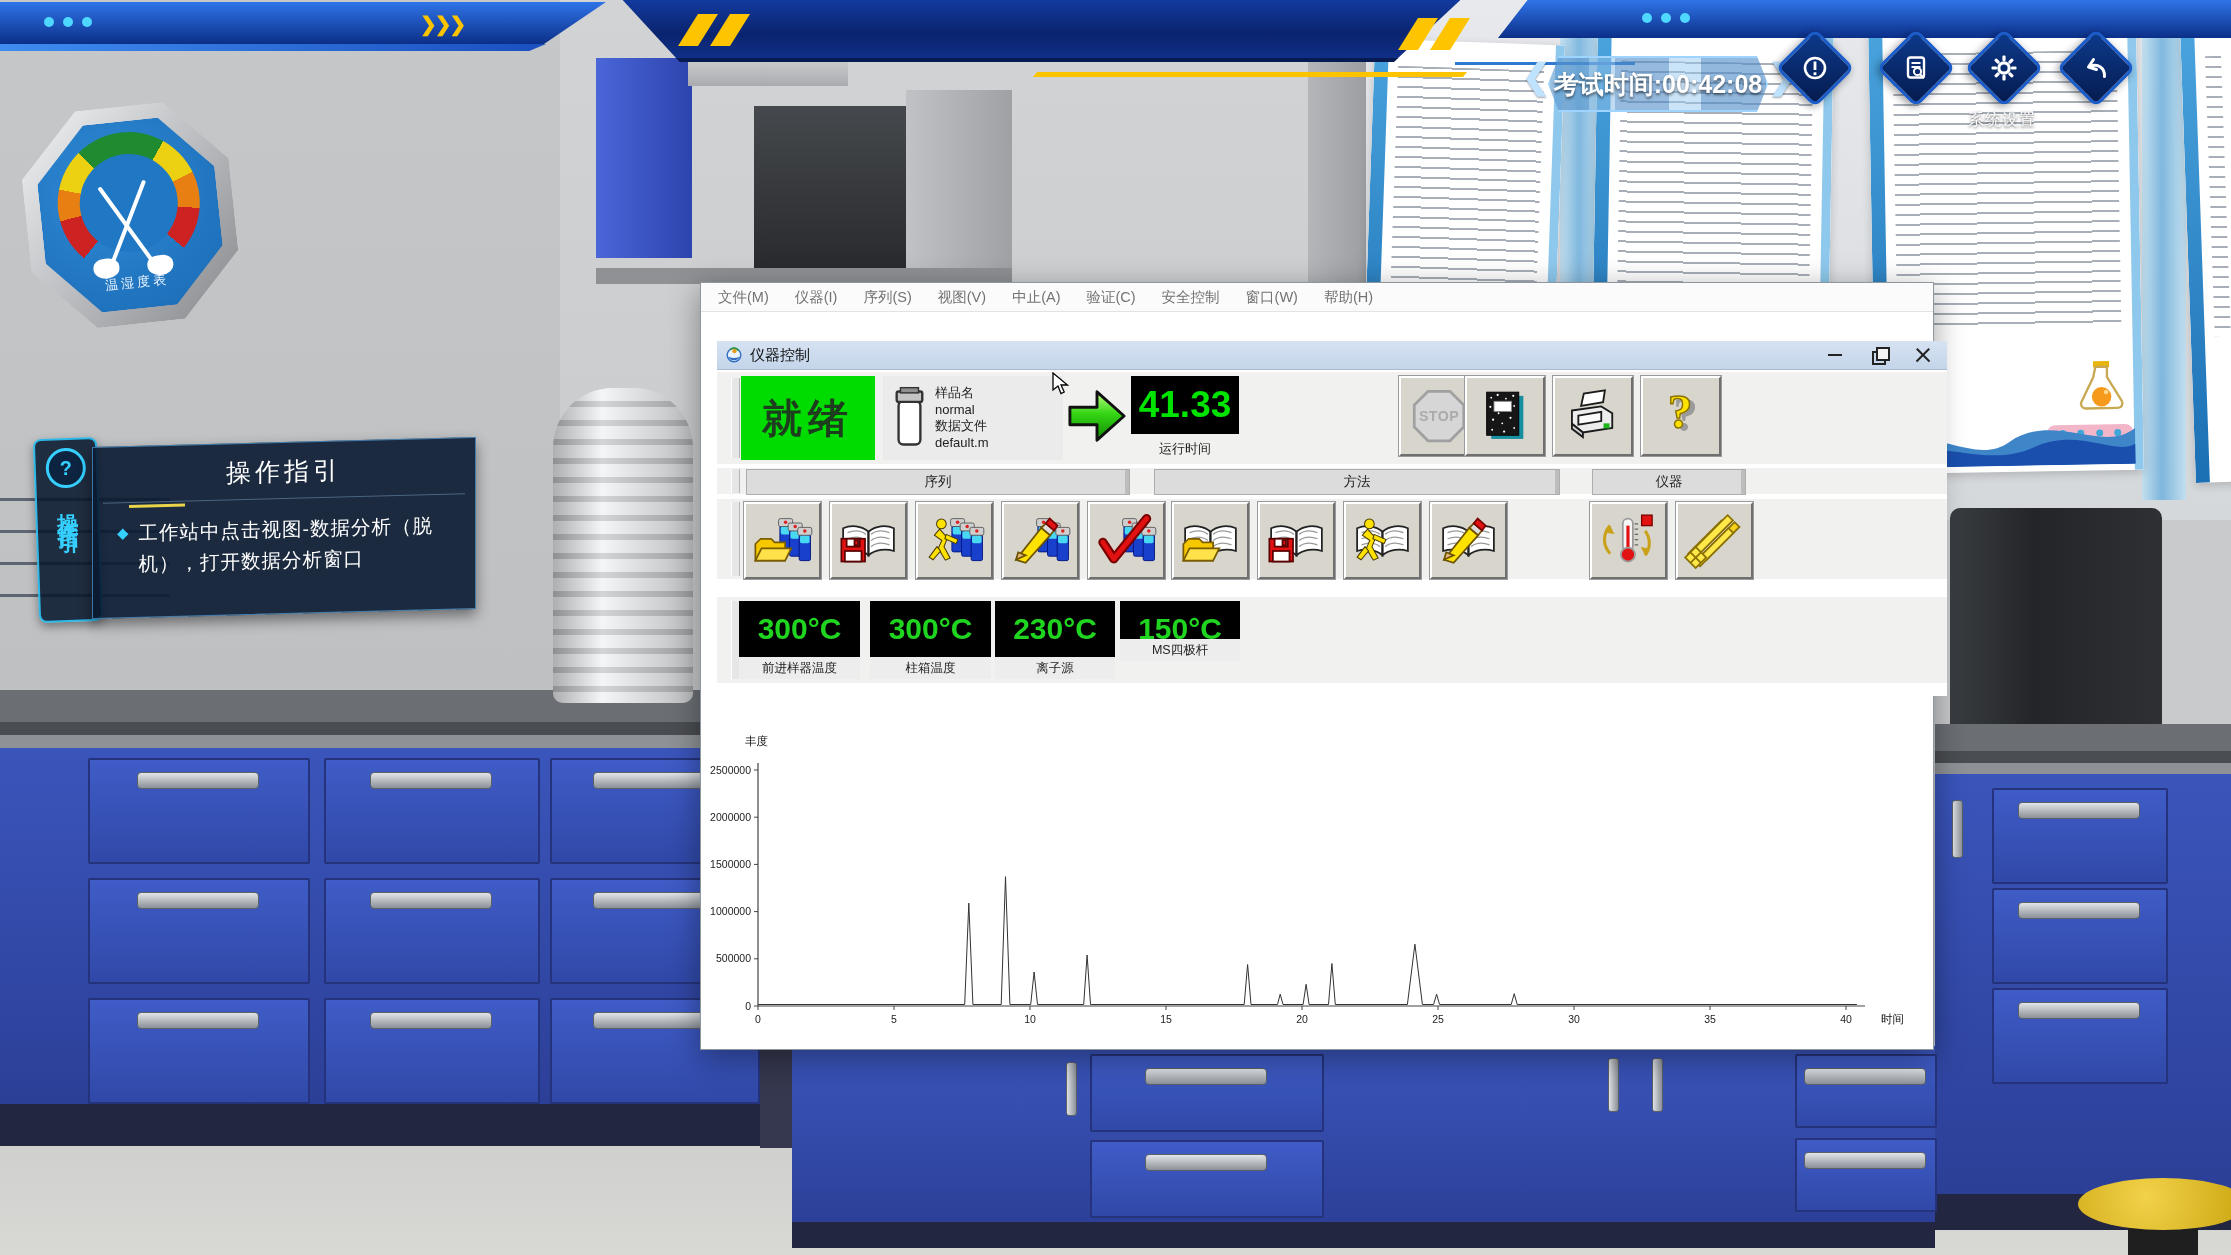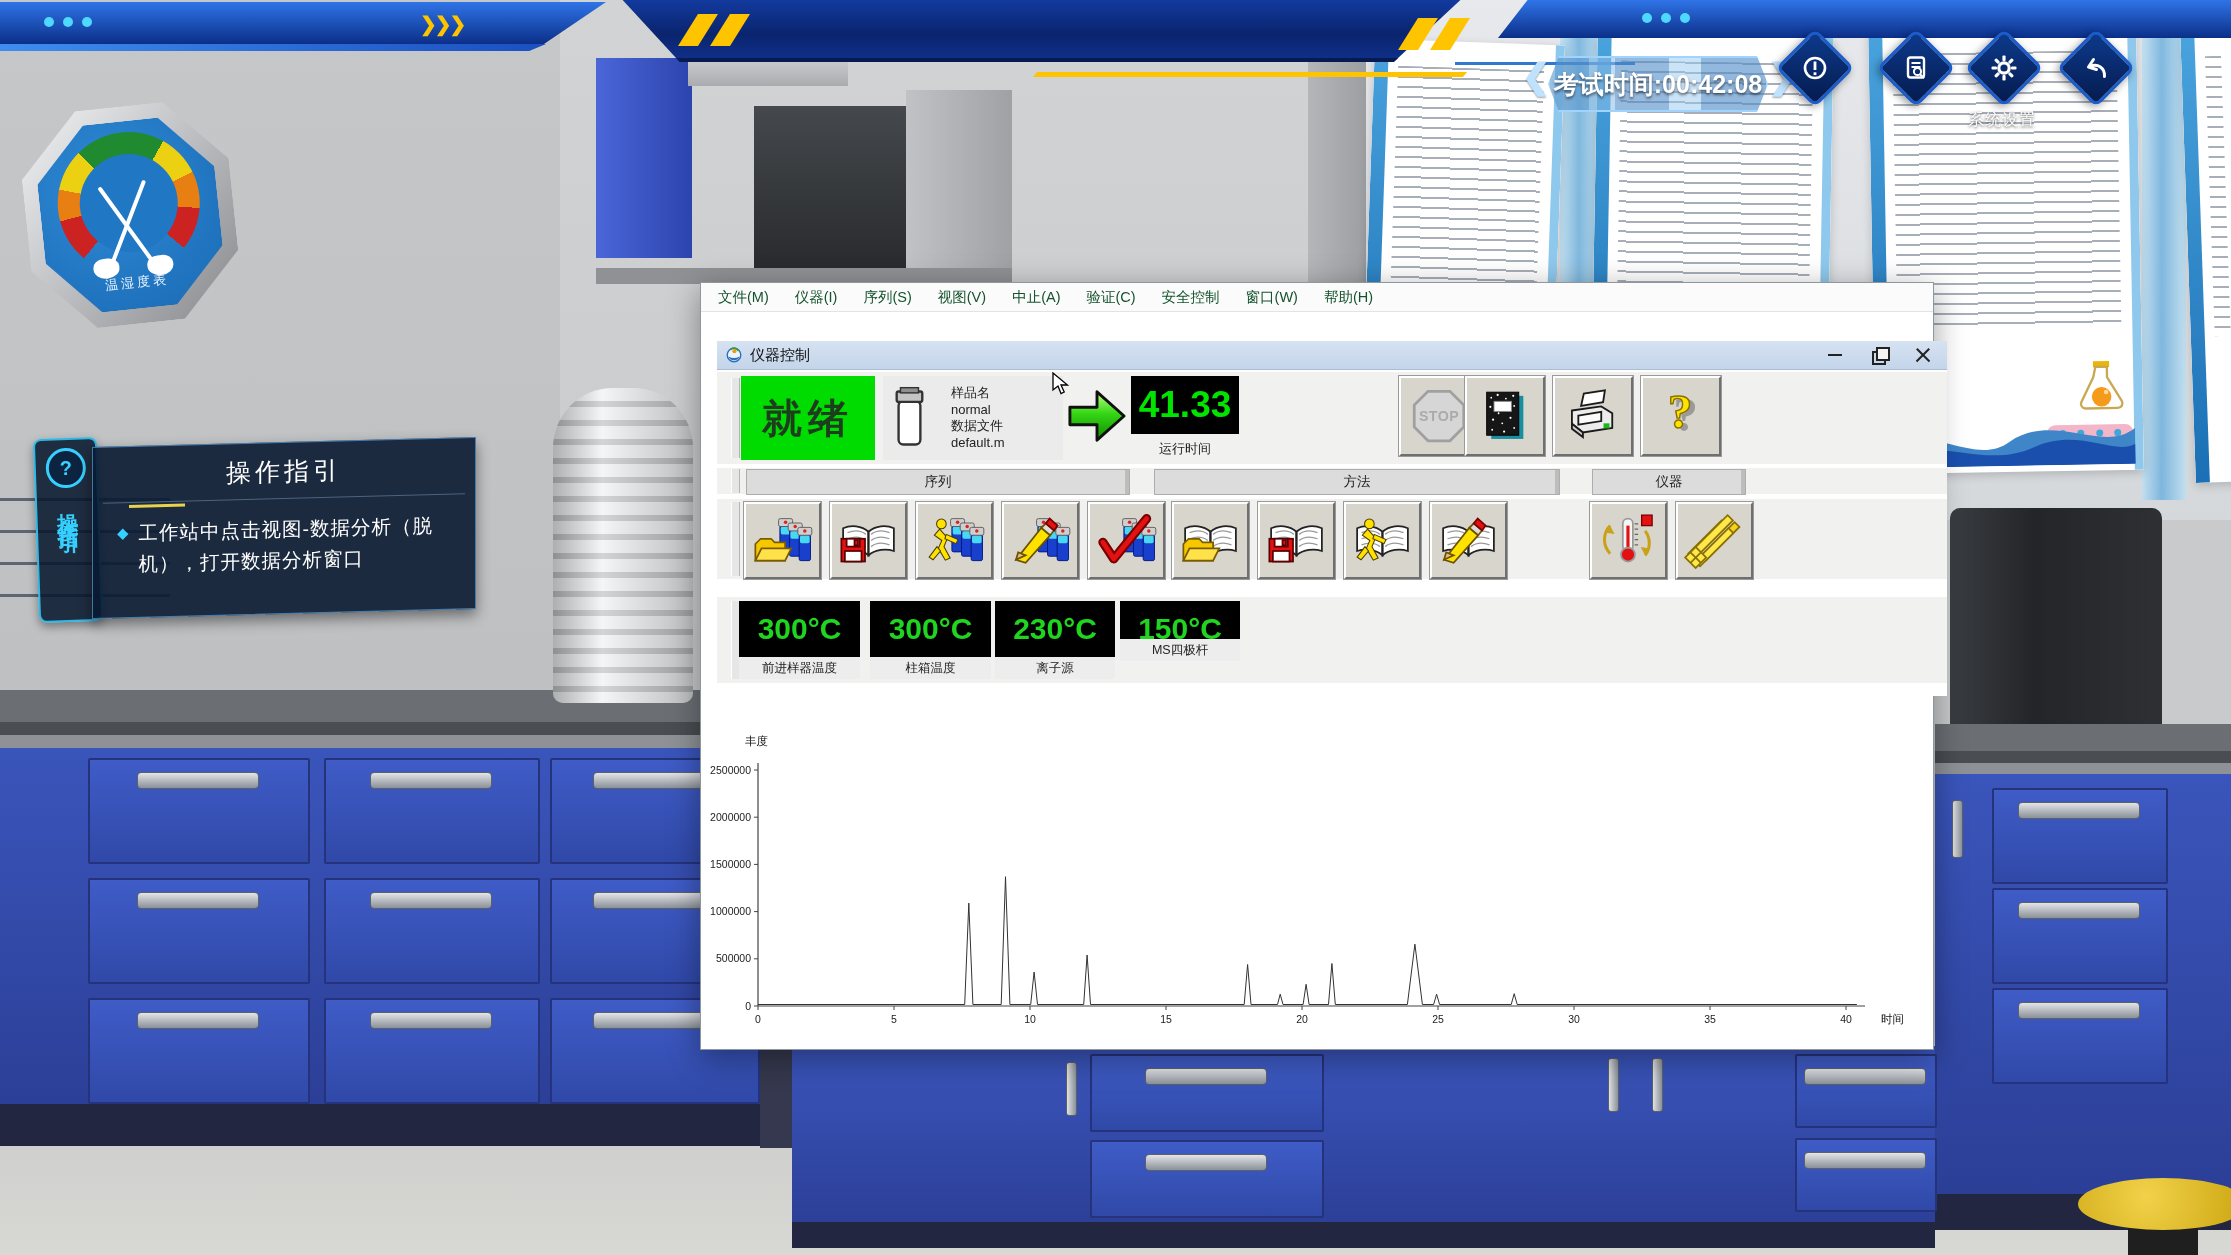--- a/index.html
+++ b/index.html
@@ -91,30 +91,30 @@
   .titlebar{height:30px;display:flex;align-items:center;padding-left:8px;background:linear-gradient(#fefefe,#f2f2f2);border-bottom:1px solid #dcdcdc;font-size:15px;color:#111;}
   .titlebar.blue{background:linear-gradient(#d6e2f2,#c4d5ea);border-bottom:1px solid #a9bcd4;}
   .titlebar .tlabel{margin-left:7px;}
   .winbtns{margin-left:auto;display:flex;align-items:center;gap:28px;padding-right:16px;}
   .wb{width:16px;height:16px;position:relative;}
   .wb-min::after{content:"";position:absolute;left:1px;right:1px;top:7px;height:2px;background:#222;}
   .wb-res .sq1{position:absolute;left:1px;top:4px;width:10px;height:10px;border:2px solid #222;background:transparent;}
   .wb-res .sq2{position:absolute;left:5px;top:0;width:10px;height:10px;border:2px solid #222;background:#f4f4f4;}
   .wb-close::before,.wb-close::after{content:"";position:absolute;left:-1px;top:7px;width:18px;height:2.4px;background:#222;}
   .wb-close::before{transform:rotate(45deg);} .wb-close::after{transform:rotate(-45deg);}
-  .menubar{height:28px;display:flex;align-items:center;background:#fbfbfb;border-bottom:1px solid #e3e3e3;font-size:14.5px;color:#14532d;padding-left:4px;}
+  .menubar{height:28px;display:flex;align-items:center;background:#fbfbfb;border-bottom:1px solid #e3e3e3;font-size:14.5px;color:#737373;padding-left:4px;}
   .menubar span{padding:0 13px;}
   .mdi{position:absolute;left:0;top:58px;right:0;bottom:0;background:#fff;}
   .childwin{position:absolute;left:0;width:1230px;background:#fff;}
   .cw-body{position:relative;background:#fff;}
   .trow{position:absolute;left:0;right:0;background:#f1f1f0;}
   .grip{position:absolute;width:7px;background:#e6e6e6;border-left:1px solid #fff;border-right:1px solid #b5b5b5;}
   .status-box{position:absolute;background:#00dc00;color:#1e3d1e;display:flex;align-items:center;justify-content:center;font-size:40px;font-weight:bold;letter-spacing:6px;}
   .sample-panel{position:absolute;background:#ebebeb;display:flex;align-items:center;}
-  .sample-text{margin-left:24px;font-size:13px;color:#222;line-height:16.5px;}
+  .sample-text{margin-left:8px;font-size:13px;color:#222;line-height:16.5px;}
   .lcd{position:absolute;background:#000;color:#00e400;font-weight:bold;display:flex;align-items:center;justify-content:center;}
   .lcd-label{position:absolute;text-align:center;font-size:13px;color:#222;}
   .btn3d{position:absolute;background:#d8d5cd;border:2px solid;border-color:#ffffff #6f6f6f #6f6f6f #ffffff;outline:1px solid #9a9a9a;
      display:flex;align-items:center;justify-content:center;}
   .sechead{position:absolute;height:24px;background:#dcdcdc;border:1px solid #adadad;display:flex;align-items:center;justify-content:center;
      font-size:13.5px;color:#222;box-shadow:inset -4px 0 0 #bdbdbd;}
   .temp-label{position:absolute;height:22px;background:#ededed;display:flex;align-items:center;justify-content:center;font-size:12.5px;color:#222;}
   .chart-wrap{position:absolute;left:0;top:28px;width:1230px;height:324px;background:#fff;}
 </style>
 </head>

